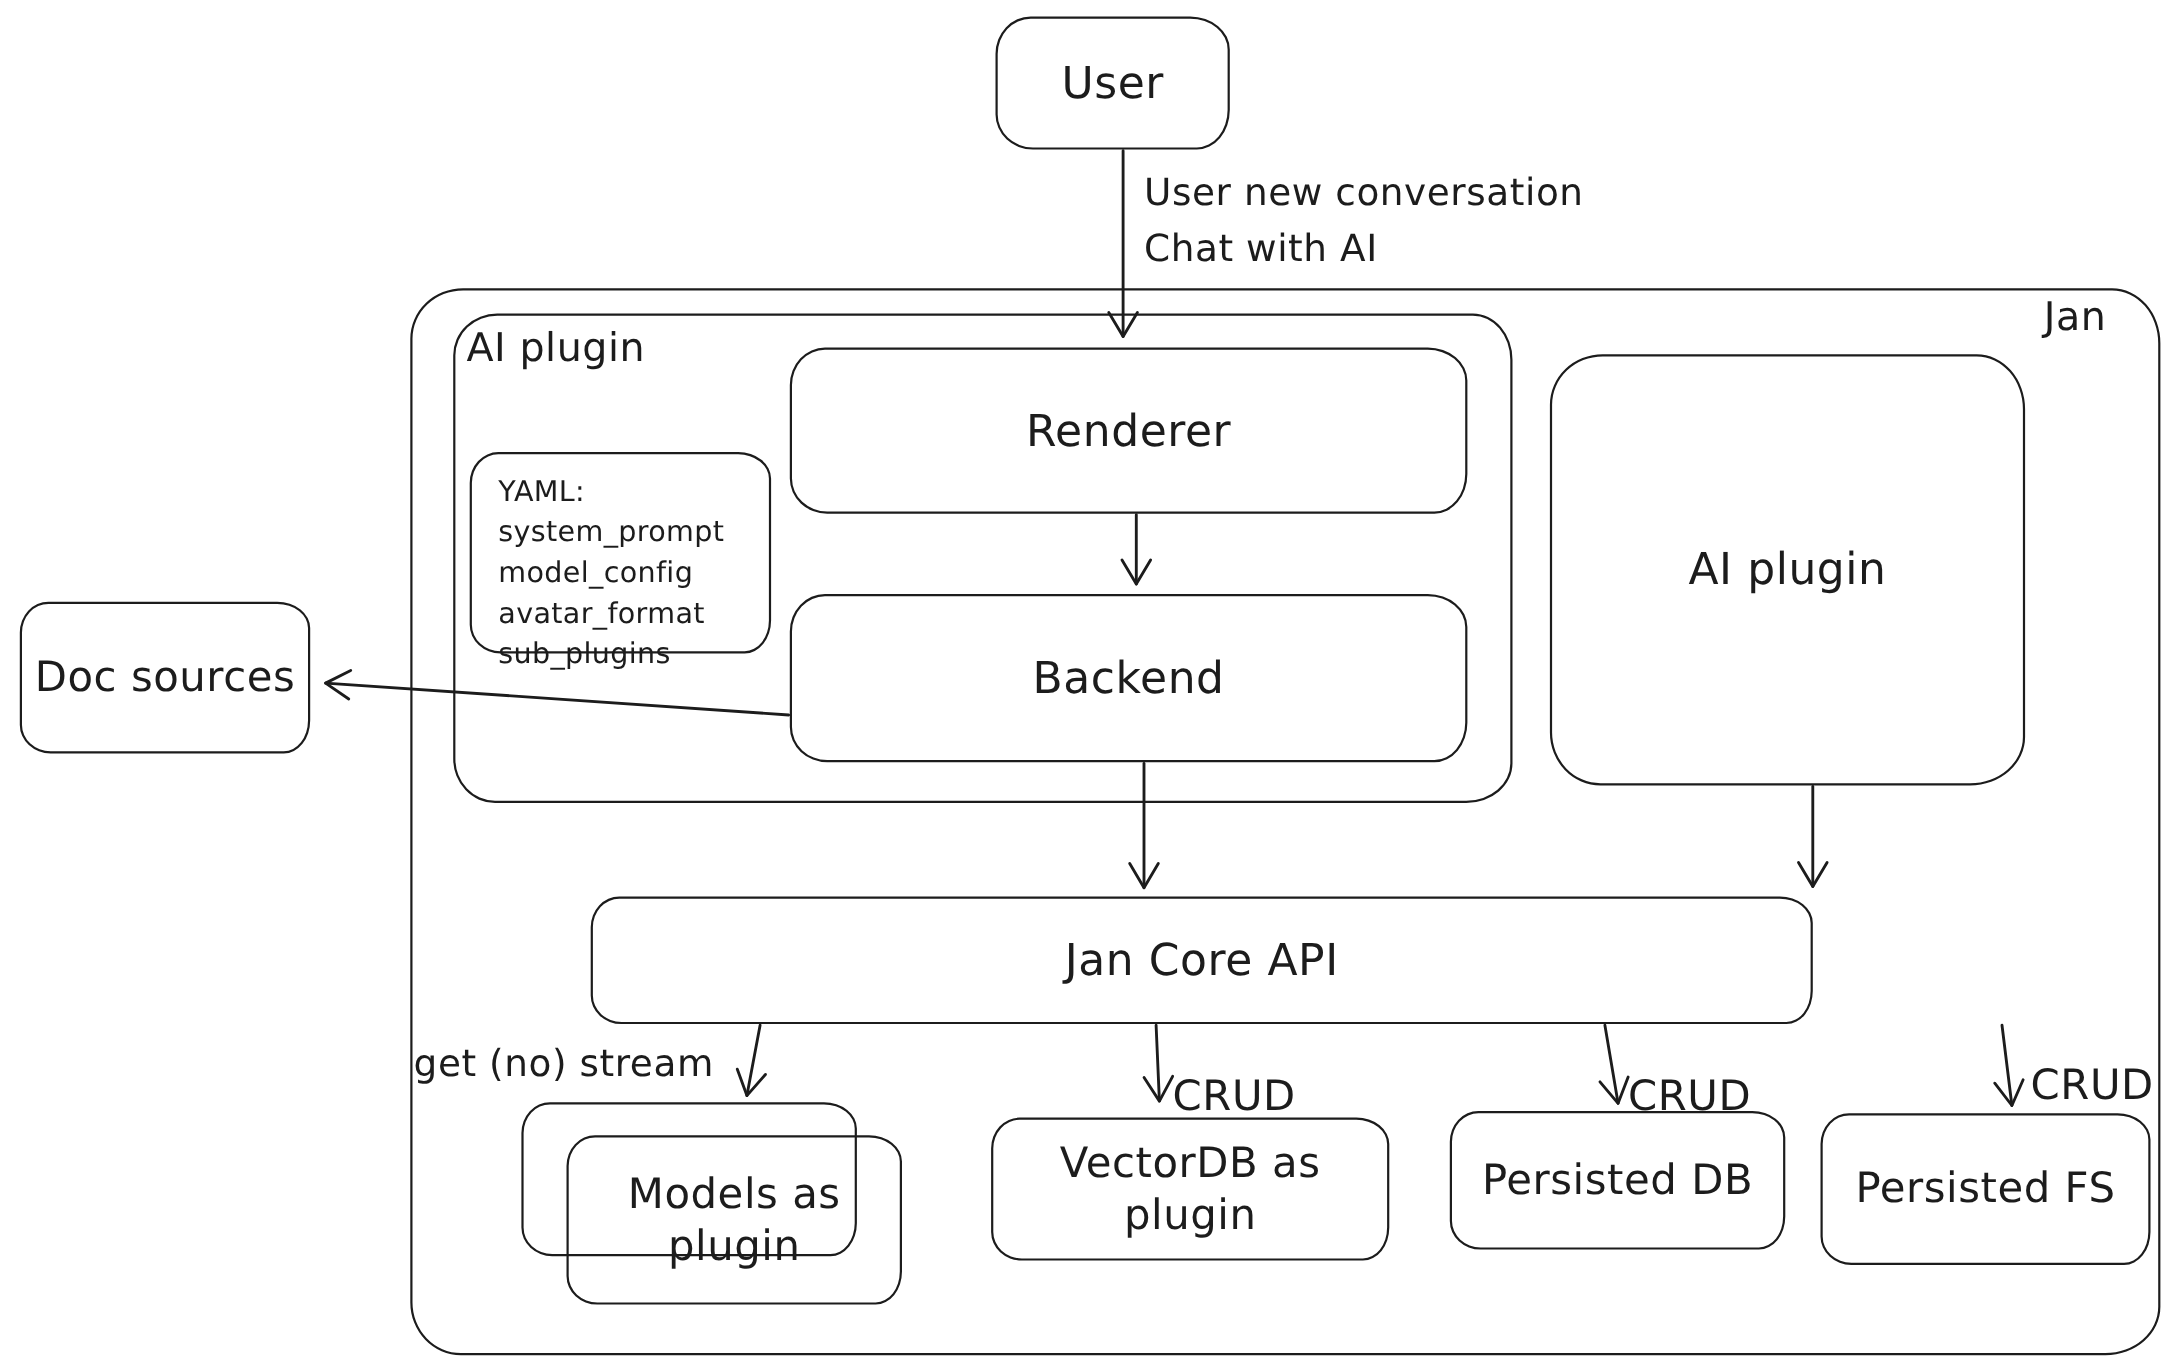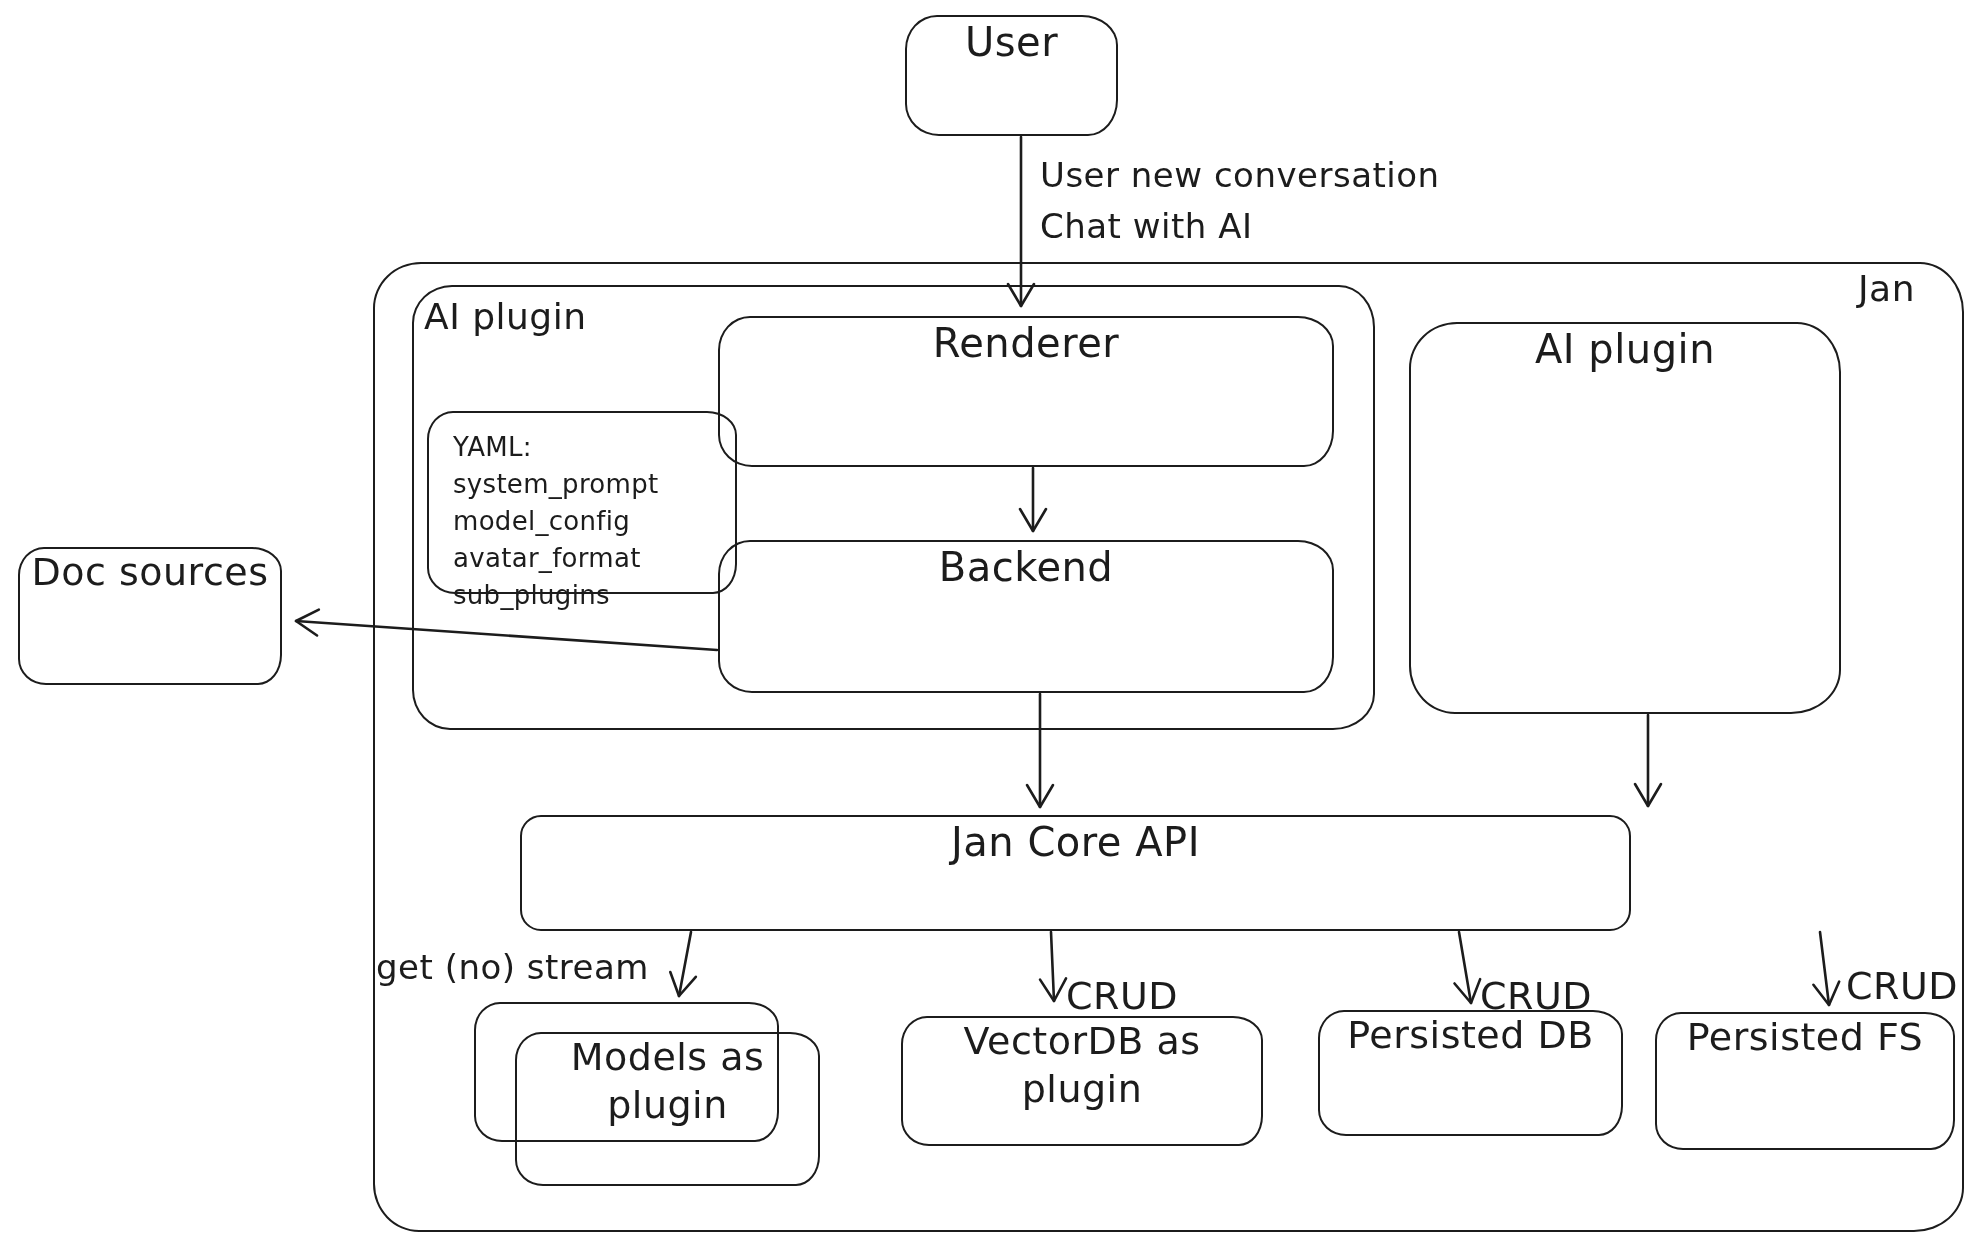--- a/index.html
+++ b/index.html
@@ -15,21 +15,21 @@
     font-family: "DejaVu Sans", sans-serif;
     color: #1c1c1c;
     overflow: hidden;
   }
   .box {
     position: absolute;
     border: 2.6px solid #1c1c1c;
     box-sizing: border-box;
     background: transparent;
     display: flex;
-    align-items: flex-start;
+    align-items: center;
     justify-content: center;
     text-align: center;
   }
   .r-xl { border-radius: 48px 44px 50px 46px / 46px 50px 44px 48px; }
   .r-lg { border-radius: 40px 36px 42px 38px / 38px 42px 36px 40px; }
   .r-md { border-radius: 32px 36px 30px 34px / 34px 30px 36px 32px; }
   .r-sm { border-radius: 26px 30px 24px 28px / 28px 24px 30px 26px; }
   .node-label {
     font-size: 40px;
     letter-spacing: 0.5px;
@@ -86,21 +86,21 @@
 
   <div class="edge-label" style="left:1040px; top:150px;">
     <div>User new conversation</div>
     <div>Chat with AI</div>
   </div>
 
   <div class="box r-md" style="left:718px; top:316px; width:616px; height:151px;">
     <span class="node-label">Renderer</span>
   </div>
 
-  <div class="box r-sm yaml-box" style="left:427px; top:411px; width:310px; height:183px;">
+  <div class="box r-sm yaml-box" style="left:427px; top:411px; width:274px; height:183px;">
     <div class="yaml-text">
       <div>YAML:</div>
       <div>system_prompt</div>
       <div>model_config</div>
       <div>avatar_format</div>
       <div>sub_plugins</div>
     </div>
   </div>
 
   <div class="box r-md" style="left:718px; top:540px; width:616px; height:153px;">
@@ -108,21 +108,21 @@
   </div>
 
   <div class="box r-sm" style="left:18px; top:547px; width:264px; height:138px;">
     <span class="node-label sz-38 nowrap">Doc sources</span>
   </div>
 
   <div class="box r-xl" style="left:1409px; top:322px; width:432px; height:392px;">
     <span class="node-label">AI plugin</span>
   </div>
 
-  <div class="box r-sm" style="left:520px; top:815px; width:1111px; height:116px;border-radius:21px;">
+  <div class="box r-sm" style="left:537px; top:815px; width:1111px; height:116px;">
     <span class="node-label">Jan Core API</span>
   </div>
 
   <span class="edge-label" style="left:376px; top:942px;">get (no) stream</span>
   <span class="edge-label crud-label" style="left:1066px; top:968px;">CRUD</span>
   <span class="edge-label crud-label" style="left:1480px; top:968px;">CRUD</span>
   <span class="edge-label crud-label" style="left:1846px; top:958px;">CRUD</span>
 
   <div class="box r-sm" style="left:474px; top:1002px; width:305px; height:140px;"></div>
   <div class="box r-sm" style="left:515px; top:1032px; width:305px; height:154px;">

